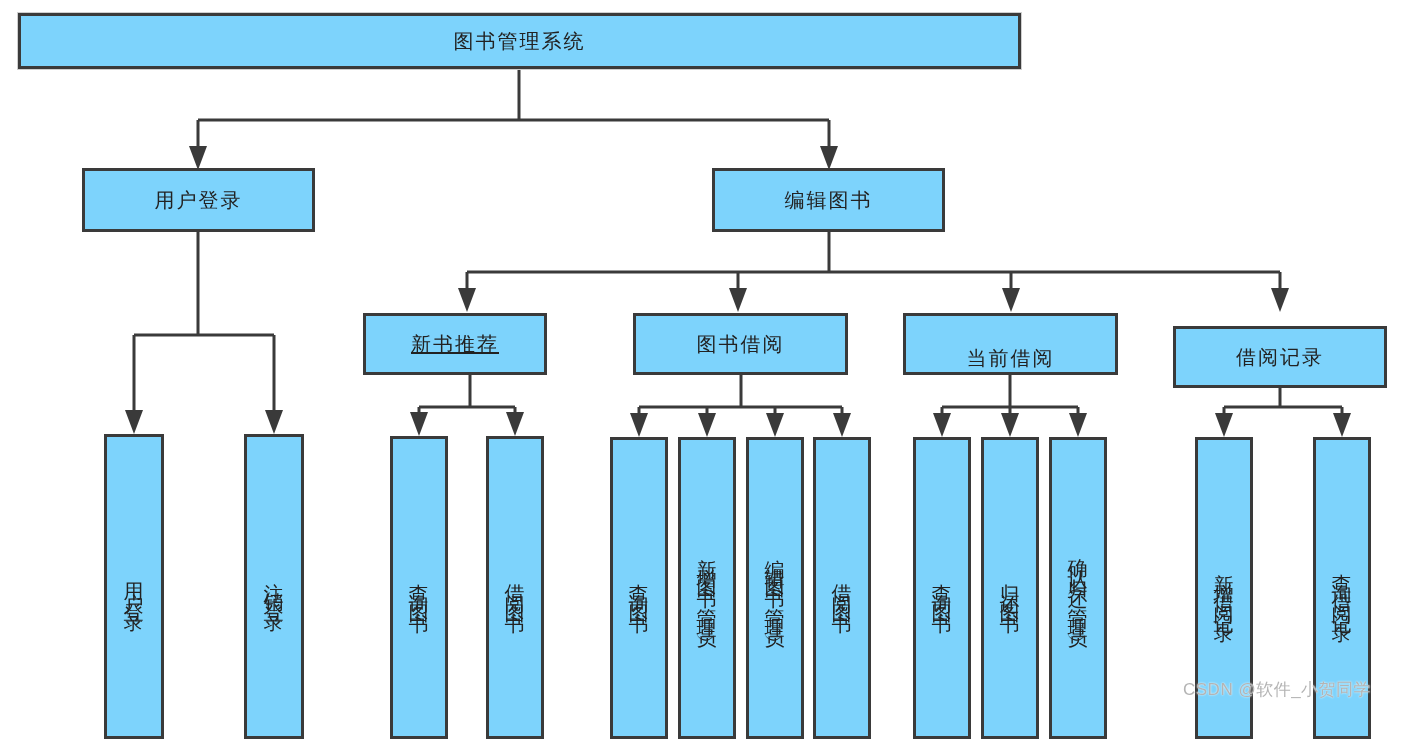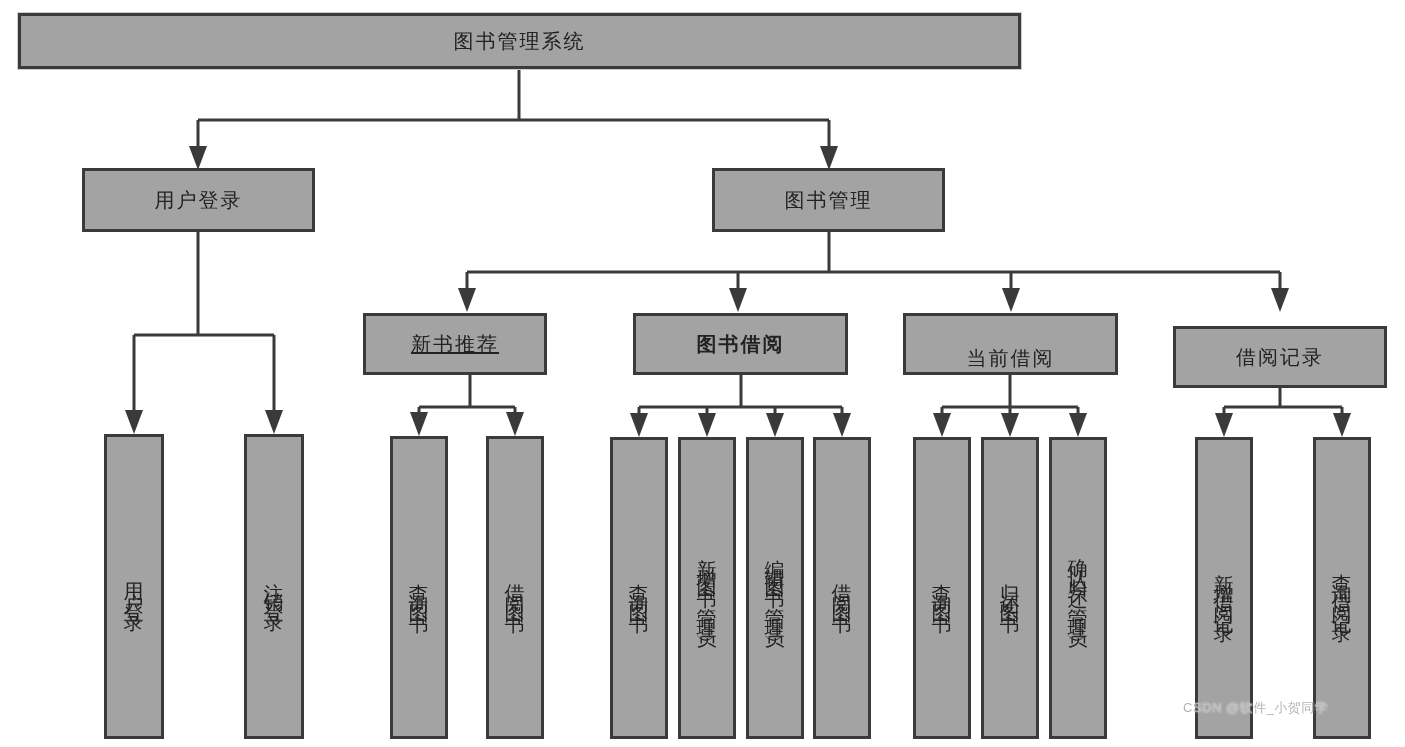--- a/index.html
+++ b/index.html
@@ -17,21 +17,21 @@
   }
   #wires {
     position: absolute;
     left: 0; top: 0;
     width: 1405px; height: 747px;
   }
   .node {
     position: absolute;
     box-sizing: border-box;
     border: 3px solid #3a3a3a;
-    background: #a3a3a3;
+    background: #7dd3fc;
     display: flex;
     align-items: center;
     justify-content: center;
     color: #222222;
     z-index: 2;
   }
   .node.root { box-shadow: 0 0 0 1px #cfcfcf; }
   .hlabel {
     font-size: 20px;
     letter-spacing: 2px;
@@ -41,22 +41,22 @@
     writing-mode: vertical-rl;
     text-orientation: mixed;
     font-size: 20px;
     letter-spacing: 10px;
     line-height: 1;
     white-space: nowrap;
   }
   .watermark {
     position: absolute;
     left: 1183px;
-    top: 699px;
-    font-size: 13px;
+    top: 678px;
+    font-size: 17px;
     color: #b4b4b4;
     letter-spacing: 0.5px;
     white-space: nowrap;
     z-index: 6;
     text-shadow: 0 0 2px #ffffff;
   }
 </style>
 </head>
 <body>
 
@@ -96,27 +96,27 @@
   </svg>
 
   <div class="node root" style="left:18px; top:13px; width:1003px; height:56px;">
     <span class="hlabel">图书管理系统</span>
   </div>
 
   <div class="node" style="left:82px; top:168px; width:233px; height:64px;">
     <span class="hlabel">用户登录</span>
   </div>
   <div class="node" style="left:712px; top:168px; width:233px; height:64px;">
-    <span class="hlabel">图书管理</span>
+    <span class="hlabel">编辑图书</span>
   </div>
 
   <div class="node" style="left:363px; top:313px; width:184px; height:62px;text-decoration:underline;">
     <span class="hlabel">新书推荐</span>
   </div>
-  <div class="node" style="left:633px; top:313px; width:215px; height:62px;font-weight:bold;">
+  <div class="node" style="left:633px; top:313px; width:215px; height:62px;">
     <span class="hlabel">图书借阅</span>
   </div>
   <div class="node" style="left:903px; top:313px; width:215px; height:62px;align-items:flex-end;">
     <span class="hlabel">当前借阅</span>
   </div>
   <div class="node" style="left:1173px; top:326px; width:214px; height:62px;">
     <span class="hlabel">借阅记录</span>
   </div>
 
   <div class="node" style="left:104px; top:434px; width:60px; height:305px;">

